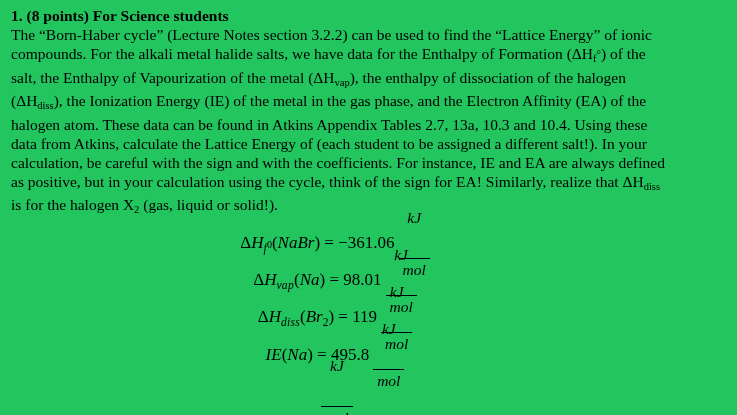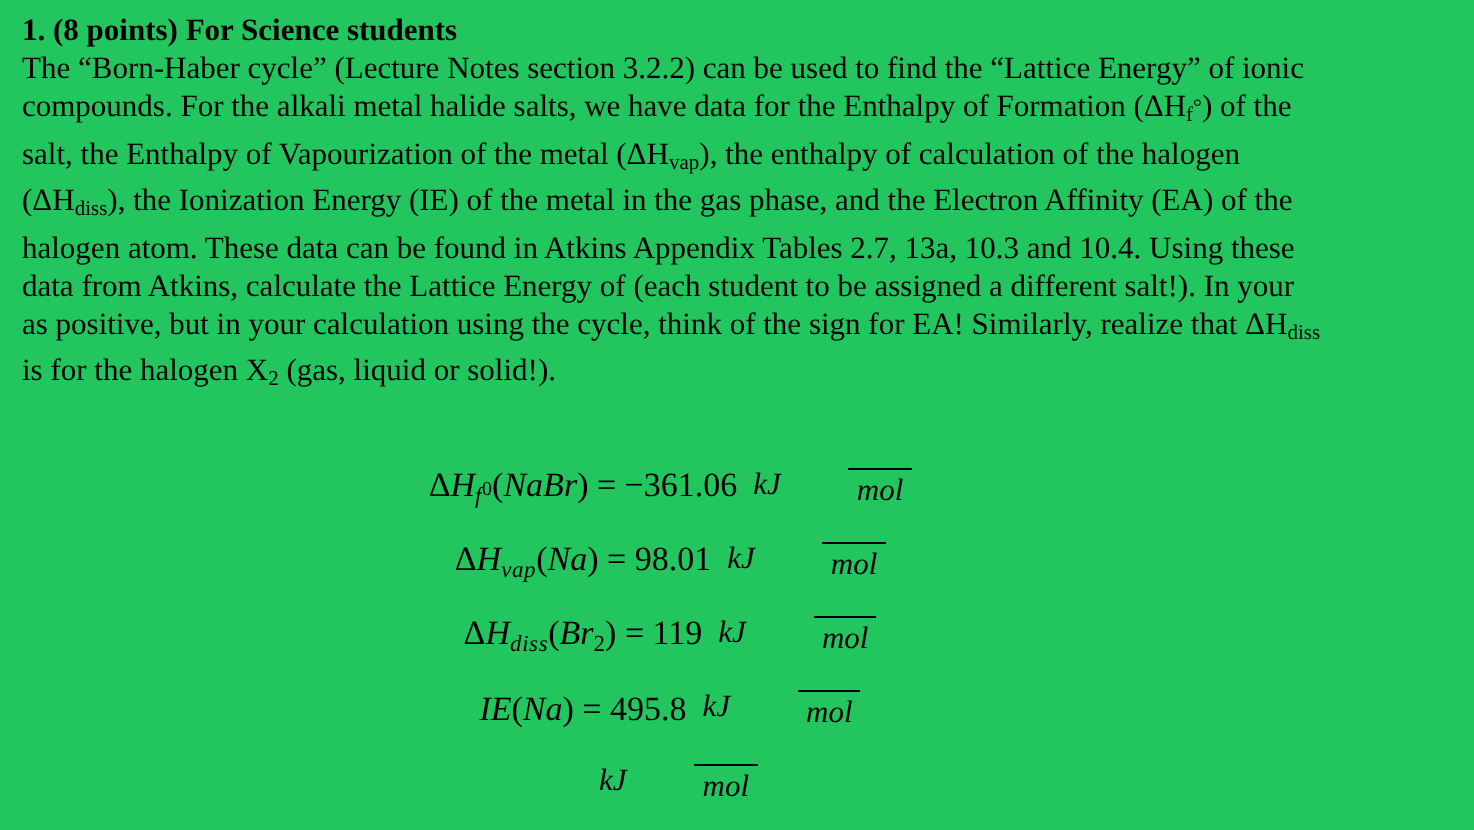--- a/index.html
+++ b/index.html
@@ -21,39 +21,40 @@
     position: absolute; left: 0; top: 225px; width: 670px;
     display: flex; flex-direction: column; align-items: center;
   }
   .equation { display: flex; align-items: center; height: 37px; font-size: 17px; }
   .eq-main { white-space: pre; }
   .eit   { font-style: italic; }
   .esub  { font-style: italic; font-size: 11.5px; vertical-align: -3.5px; letter-spacing: 0.3px; }
   .esubn { font-size: 11.5px; vertical-align: -3.5px; }
   .ezero { font-size: 10px; vertical-align: 0.5px; }
   .frac {
-    display: inline-flex; align-items: center;
+    display: inline-flex; flex-direction: column; align-items: center;
     margin-left: 4px; font-style: italic; font-size: 15.5px; line-height: 1; gap: 30px;
   }
   .frac .num { padding: 0 4px 2.5px; }
   .frac .den { border-top: 1.3px solid #000000; padding: 2.5px 4px 0; }
 </style>
 </head>
 <body>
 
 <div class="doc">
   <div class="text-block">
     <div class="p-line heading">1. (8 points) For Science students</div>
     <div id="paragraph-lines">
         <div class="p-line"><span>The “Born-Haber cycle” (Lecture Notes section 3.2.2) can be used to find the “Lattice Energy” of ionic</span></div>
         <div class="p-line"><span>compounds. For the alkali metal halide salts, we have data for the Enthalpy of Formation (ΔH</span><span class="sub">f</span><span class="sup">°</span><span>) of the</span></div>
-        <div class="p-line"><span>salt, the Enthalpy of Vapourization of the metal (ΔH</span><span class="sub">vap</span><span>), the enthalpy of calculation of the halogen</span></div>
+        <div class="p-line"><span>salt, the Enthalpy of Vapourization of the metal (ΔH</span><span class="sub">vap</span><span>), the enthalpy of dissociation of the halogen</span></div>
         <div class="p-line"><span>(ΔH</span><span class="sub">diss</span><span>), the Ionization Energy (IE) of the metal in the gas phase, and the Electron Affinity (EA) of the</span></div>
         <div class="p-line"><span>halogen atom. These data can be found in Atkins Appendix Tables 2.7, 13a, 10.3 and 10.4. Using these</span></div>
         <div class="p-line"><span>data from Atkins, calculate the Lattice Energy of </span><span class="it">(each student to be assigned a different salt!)</span><span>. In your</span></div>
+        <div class="p-line"><span>calculation, be careful with the sign and with the coefficients. For instance, IE and EA are always defined</span></div>
         <div class="p-line"><span>as positive, but in your calculation using the cycle, think of the sign for EA! Similarly, realize that ΔH</span><span class="sub">diss</span></div>
         <div class="p-line"><span>is for the halogen X</span><span class="sub">2</span><span> (gas, liquid or solid!).</span></div>
       </div>
   </div>
   <div class="eq-block" id="equation-block">
       <div class="equation">
         <span class="eq-main"><span>Δ</span><span class="eit">H</span><span class="esub">f</span><span class="ezero">0</span><span>(</span><span class="eit">NaBr</span><span>) = −361.06</span></span>
         <span class="frac">
           <span class="num">kJ</span>
           <span class="den">mol</span>

